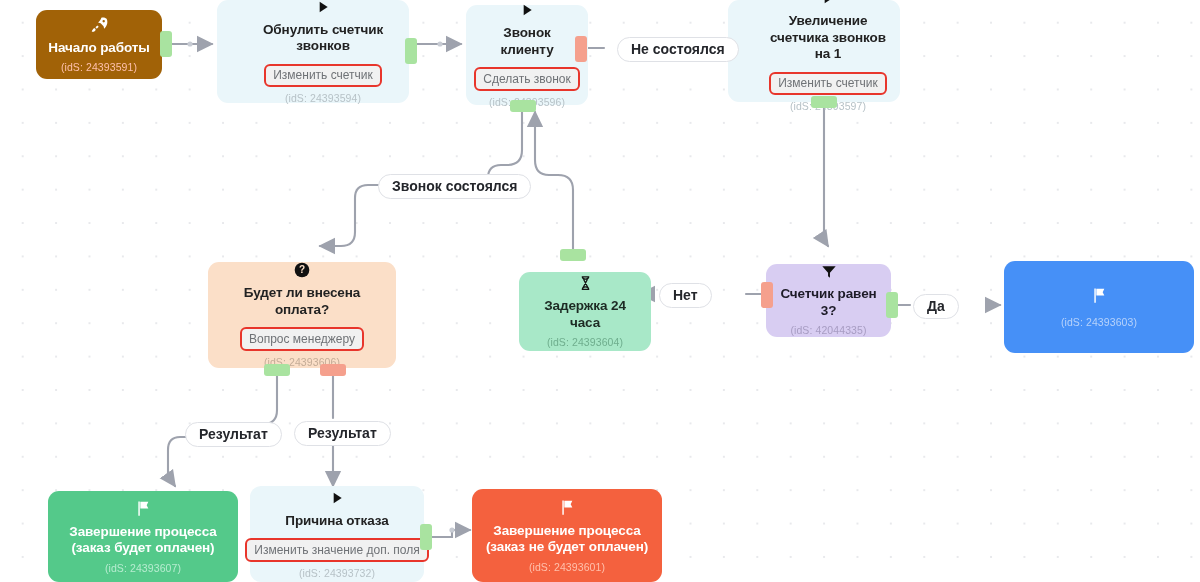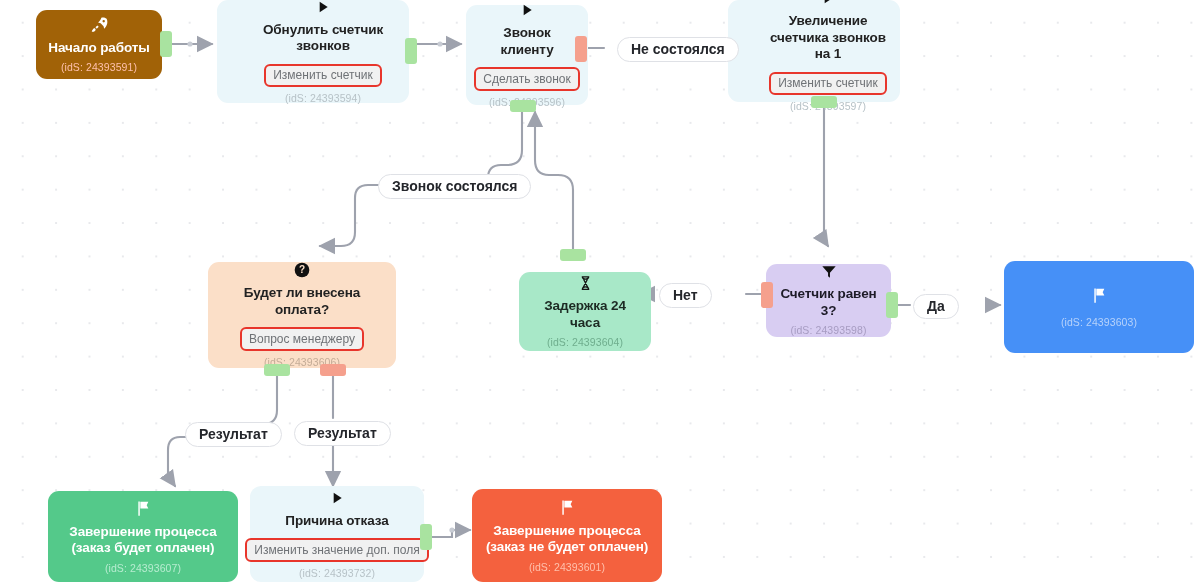--- a/index.html
+++ b/index.html
@@ -200,21 +200,21 @@
   </div>
   <div class="port green v" style="left:560px;top:249px;"></div>
 
   <div class="node t-condition" style="left:766px;top:264px;width:125px;height:73px;">
     <span class="nicon">
       <svg class="icon-svg" width="16" height="14" viewBox="0 0 24 22" fill="#111111">
           <path d="M1.5 2h21l-9 10v8l-3-2.5V12z"></path>
         </svg>
     </span>
     <div class="ntitle">Счетчик равен 3?</div>
-    <div class="nid">(idS: 24393598)</div>
+    <div class="nid">(idS: 42044335)</div>
   </div>
   <div class="port red h" style="left:761px;top:282px;"></div>
   <div class="port green h" style="left:886px;top:292px;"></div>
 
   <div class="node t-end-blue" style="left:1004px;top:261px;width:190px;height:92px;">
     <span class="nicon">
       <svg class="icon-svg" width="16" height="17" viewBox="0 0 24 24" fill="#ffffff">
           <path d="M5 1.5h2.2V23H5z"></path>
           <path d="M8 2h12l-2.5 5L20 12H8z"></path>
         </svg>

